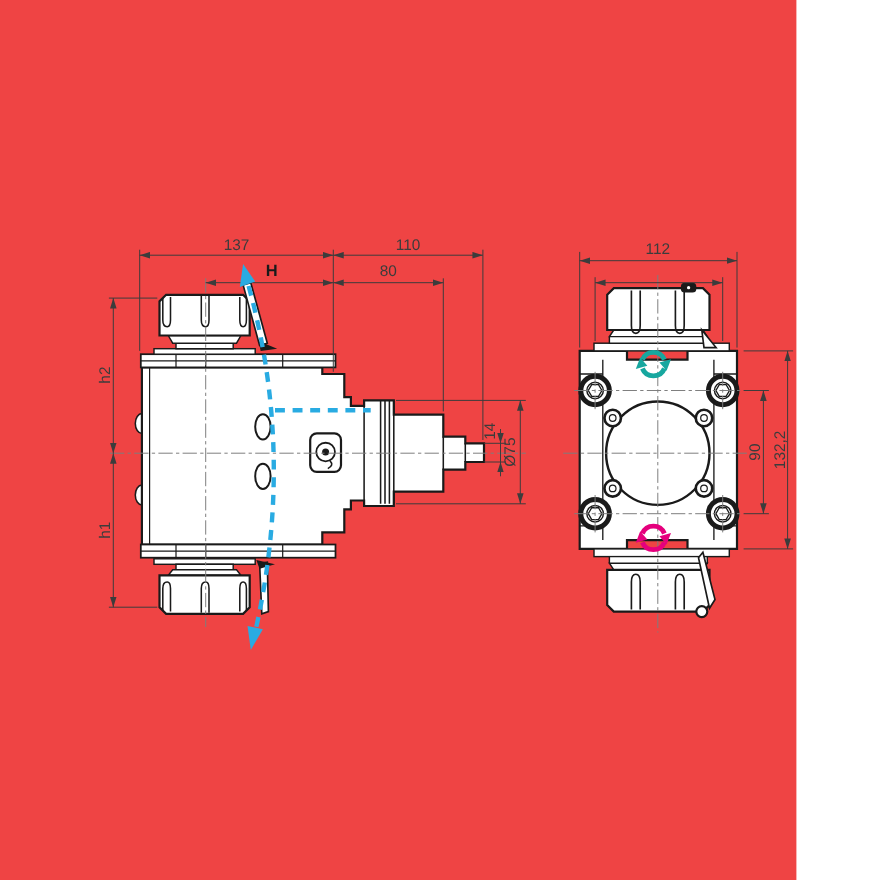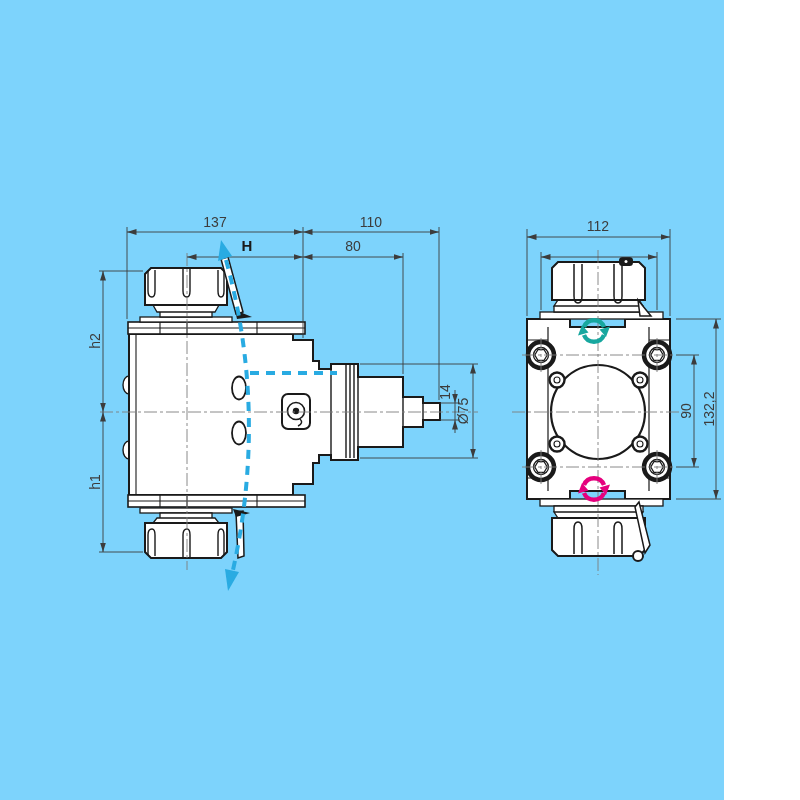--- a/index.html
+++ b/index.html
@@ -1,16 +1,16 @@
 <!DOCTYPE html>
 <html><head>
 <meta charset="utf-8">
 <style>
   html,body{margin:0;padding:0;background:#ffffff;}
-  .canvas{width:724px;height:800px;background:#7dd3fc;position:relative;overflow:hidden;
+  .canvas{width:724px;height:800px;background:#ef4444;position:relative;overflow:hidden;
           font-family:"Liberation Sans", sans-serif;}
   svg{display:block;}
   text{font-family:"Liberation Sans", sans-serif;}
   .dimtxt{font-size:14px;}
   .gauge{font-size:15px;font-weight:bold;}
 </style>
 </head>
 <body>
 
 <div class="canvas">

